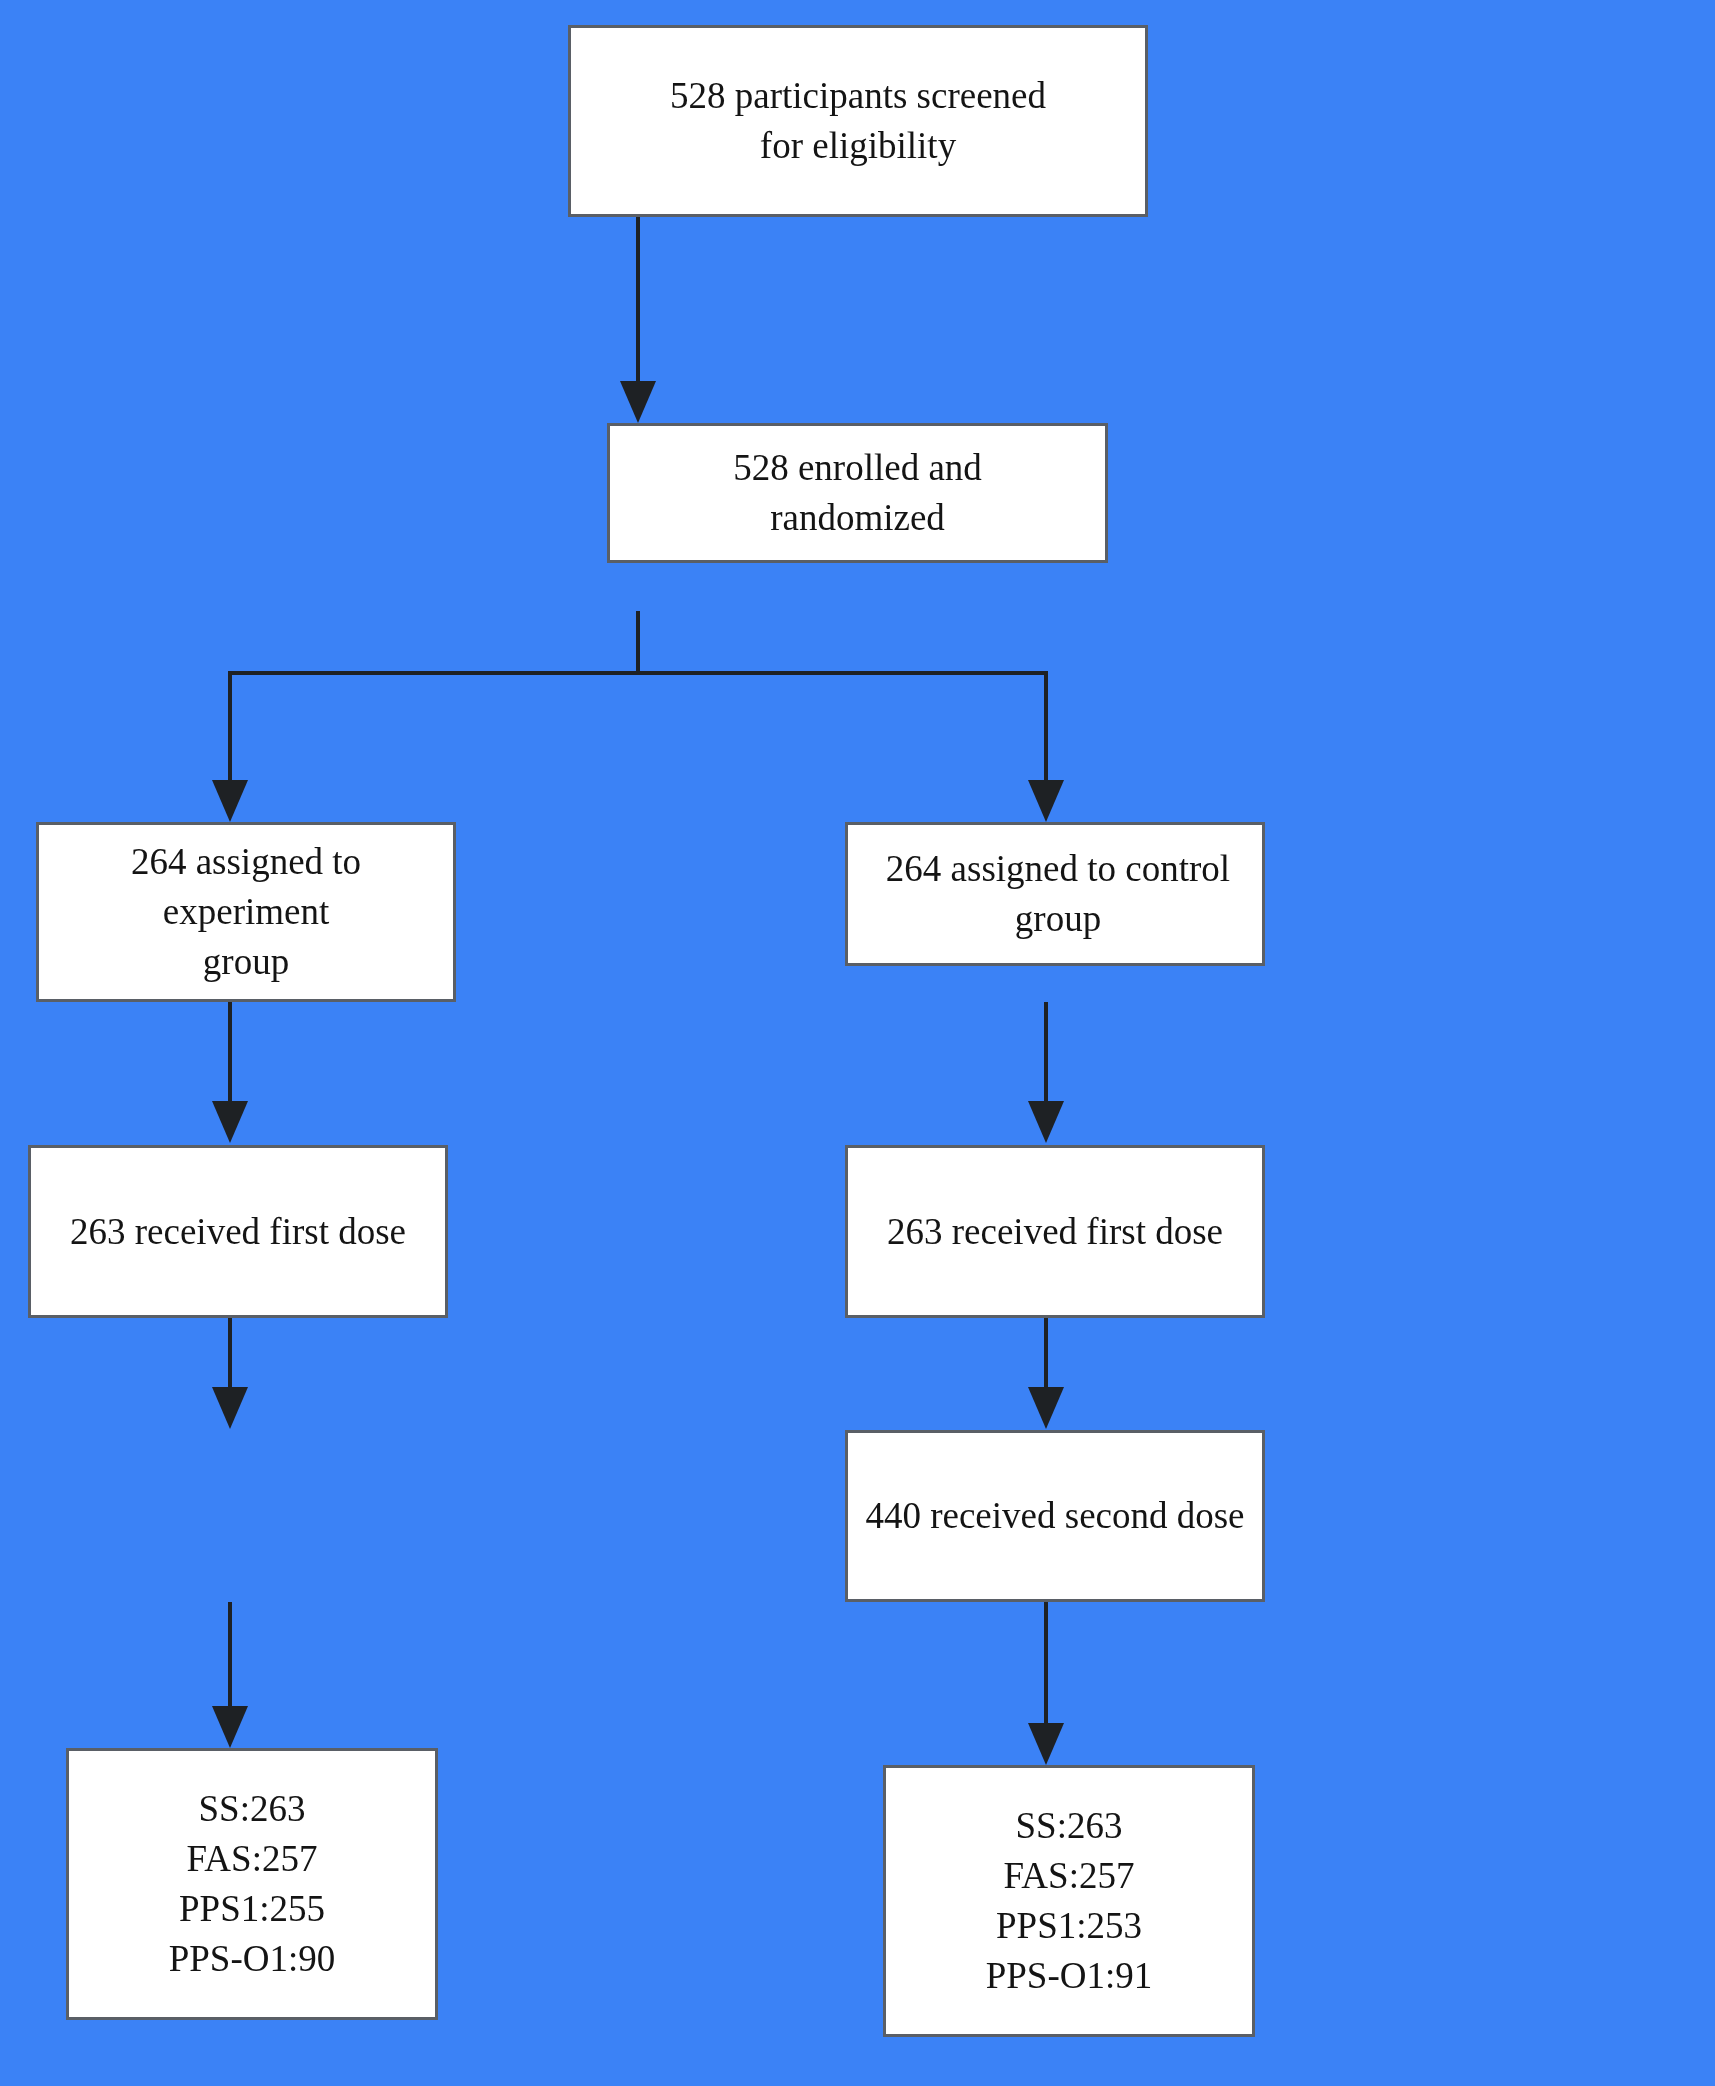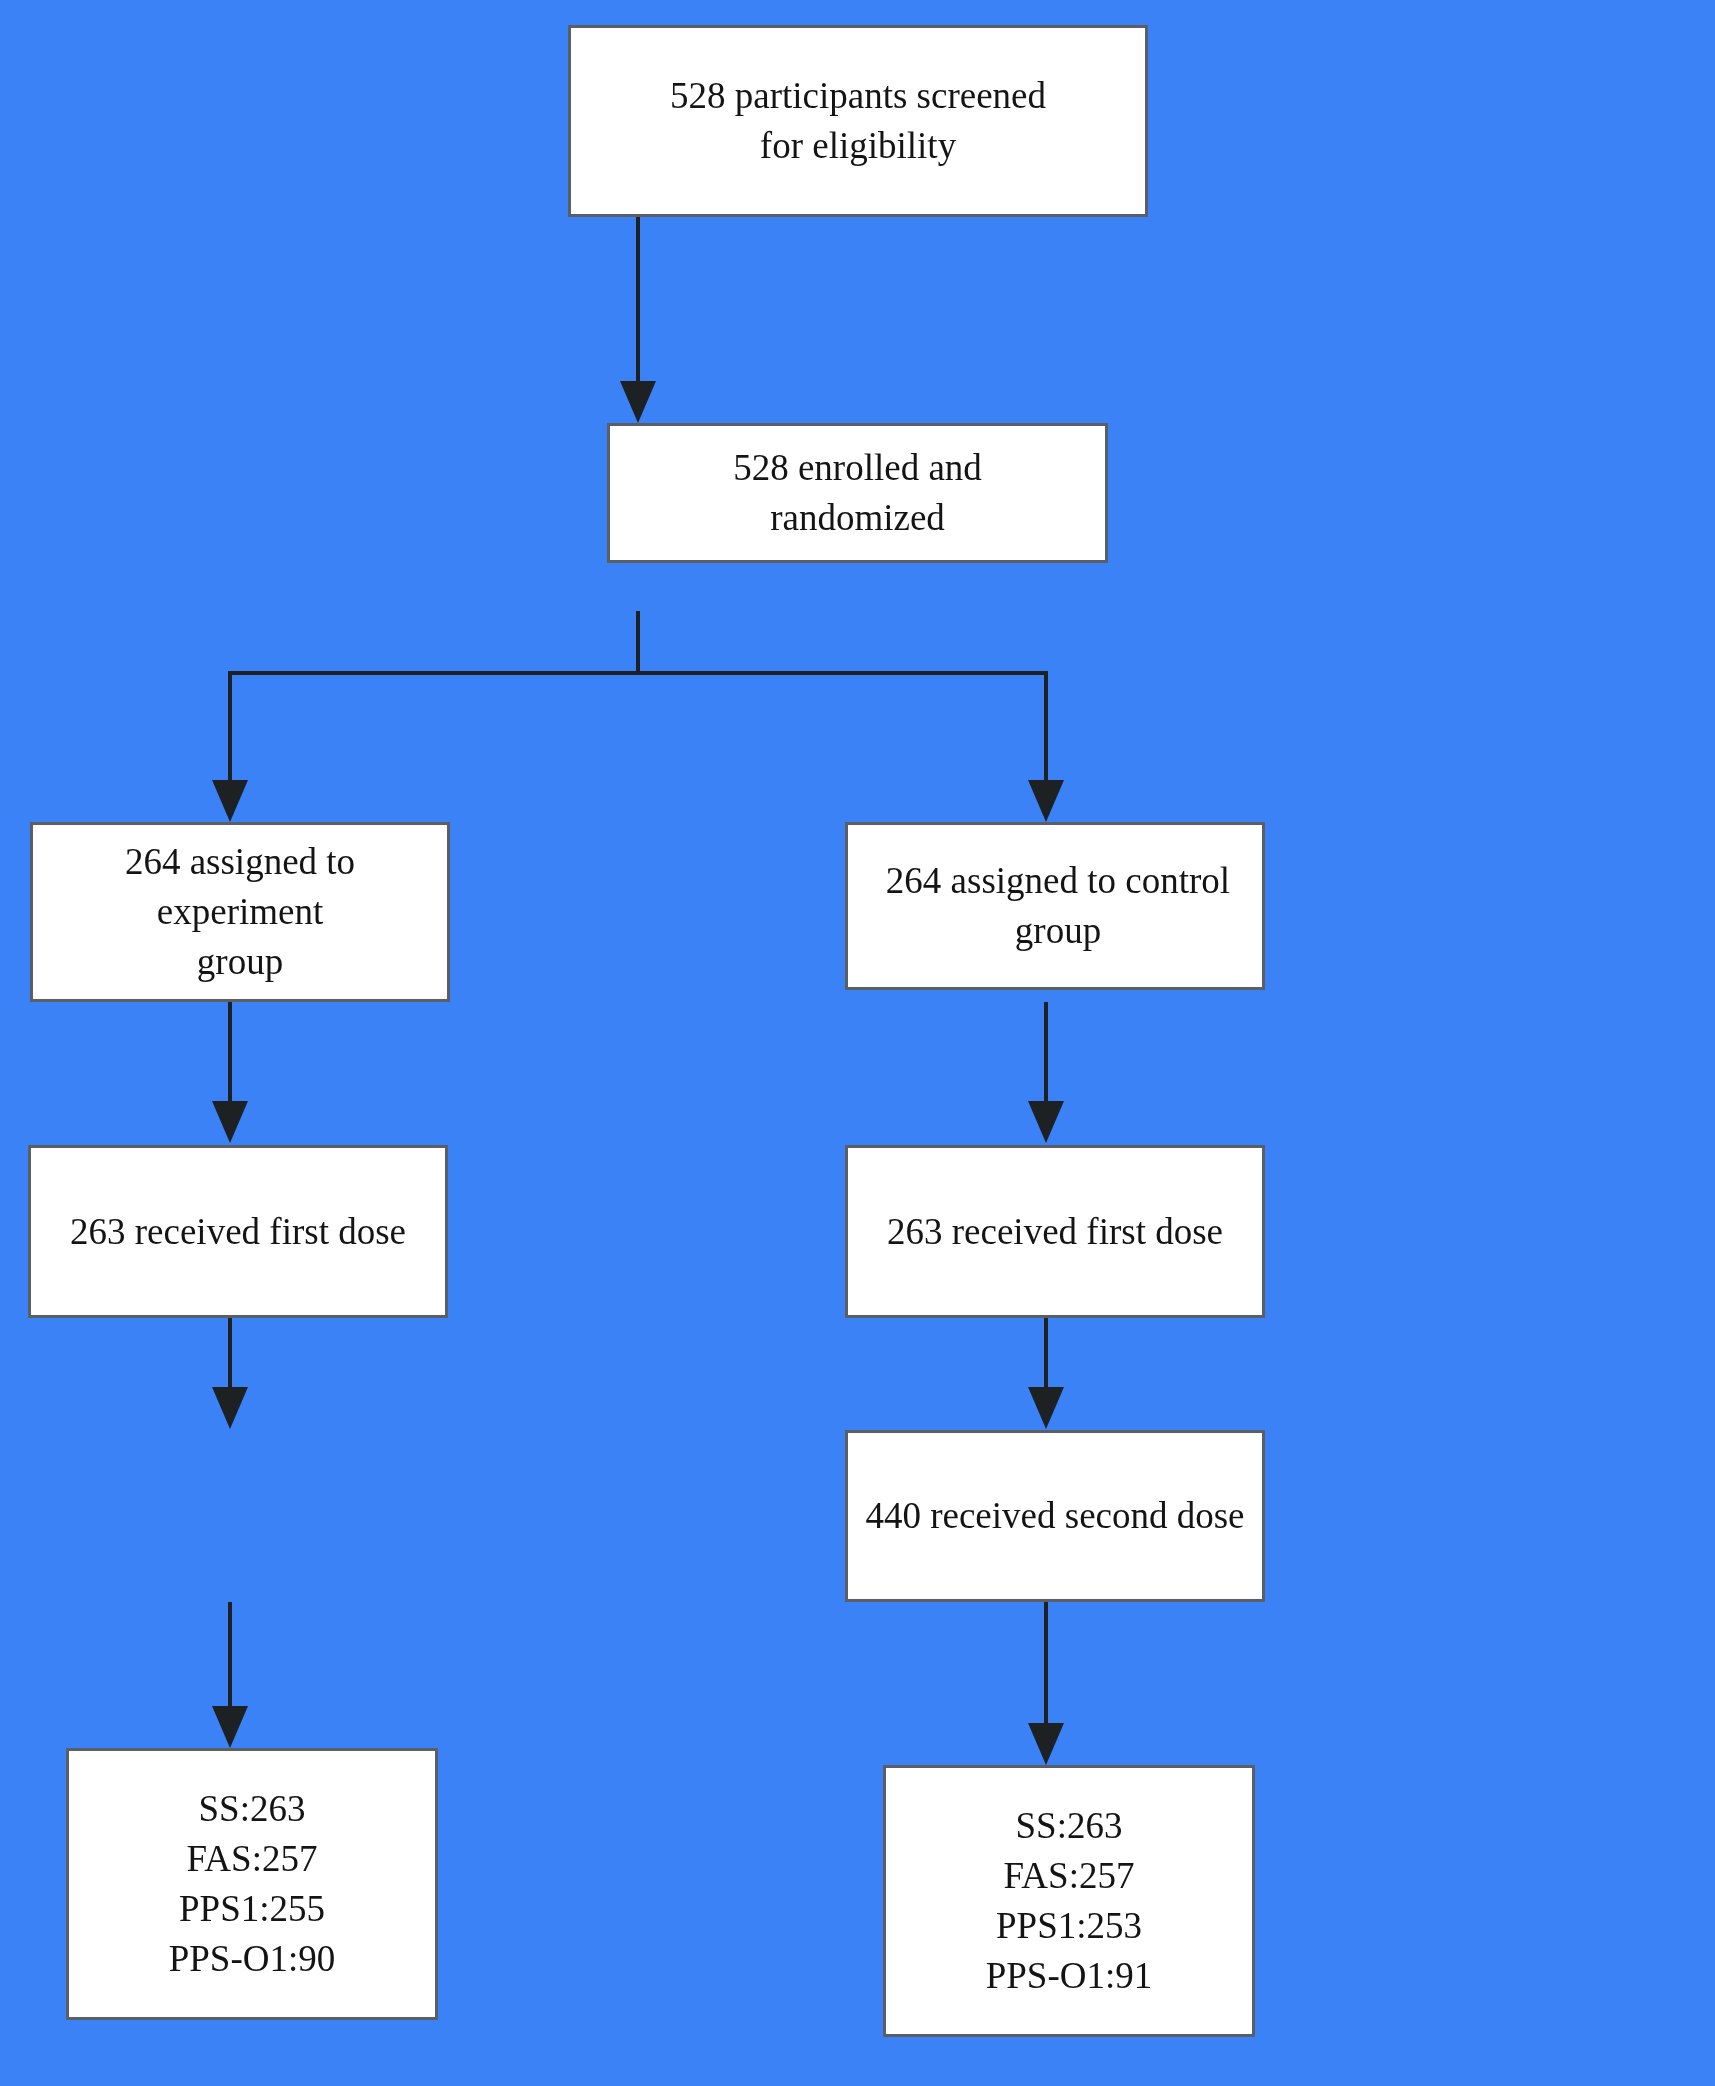--- a/index.html
+++ b/index.html
@@ -70,21 +70,21 @@
   <div class="connector v-line" style="left:636px; top:611px; height:64px;"></div>
 
   <div class="connector h-line" style="left:228px; top:671px; width:820px;"></div>
 
   <div class="connector v-line" style="left:228px; top:671px; height:114px;"></div>
   <div class="arrowhead" style="left:212px; top:780px;"></div>
 
   <div class="connector v-line" style="left:1044px; top:671px; height:114px;"></div>
   <div class="arrowhead" style="left:1028px; top:780px;"></div>
 
-  <div class="node" style="left:30px; top:822px; width:420px; height:180px;">
+  <div class="node" style="left:36px; top:822px; width:420px; height:180px;">
     <span class="txt">264 assigned to experiment
 group</span>
   </div>
 
   <div class="connector v-line" style="left:228px; top:1002px; height:102px;"></div>
   <div class="arrowhead" style="left:212px; top:1101px;"></div>
 
   <div class="node" style="left:28px; top:1145px; width:420px; height:173px;">
     <span class="txt">263 received first dose</span>
   </div>
@@ -96,21 +96,21 @@
   <div class="connector v-line" style="left:228px; top:1602px; height:108px;"></div>
   <div class="arrowhead" style="left:212px; top:1706px;"></div>
 
   <div class="node" style="left:66px; top:1748px; width:372px; height:272px;">
     <span class="txt">SS:263
 FAS:257
 PPS1:255
 PPS-O1:90</span>
   </div>
 
-  <div class="node" style="left:845px; top:822px; width:420px; height:168px;padding-left:20px;">
+  <div class="node" style="left:845px; top:822px; width:420px; height:144px;padding-left:20px;">
     <span class="txt">264 assigned to control
 group</span>
   </div>
 
   <div class="connector v-line" style="left:1044px; top:1002px; height:102px;"></div>
   <div class="arrowhead" style="left:1028px; top:1101px;"></div>
 
   <div class="node" style="left:845px; top:1145px; width:420px; height:173px;">
     <span class="txt">263 received first dose</span>
   </div>

